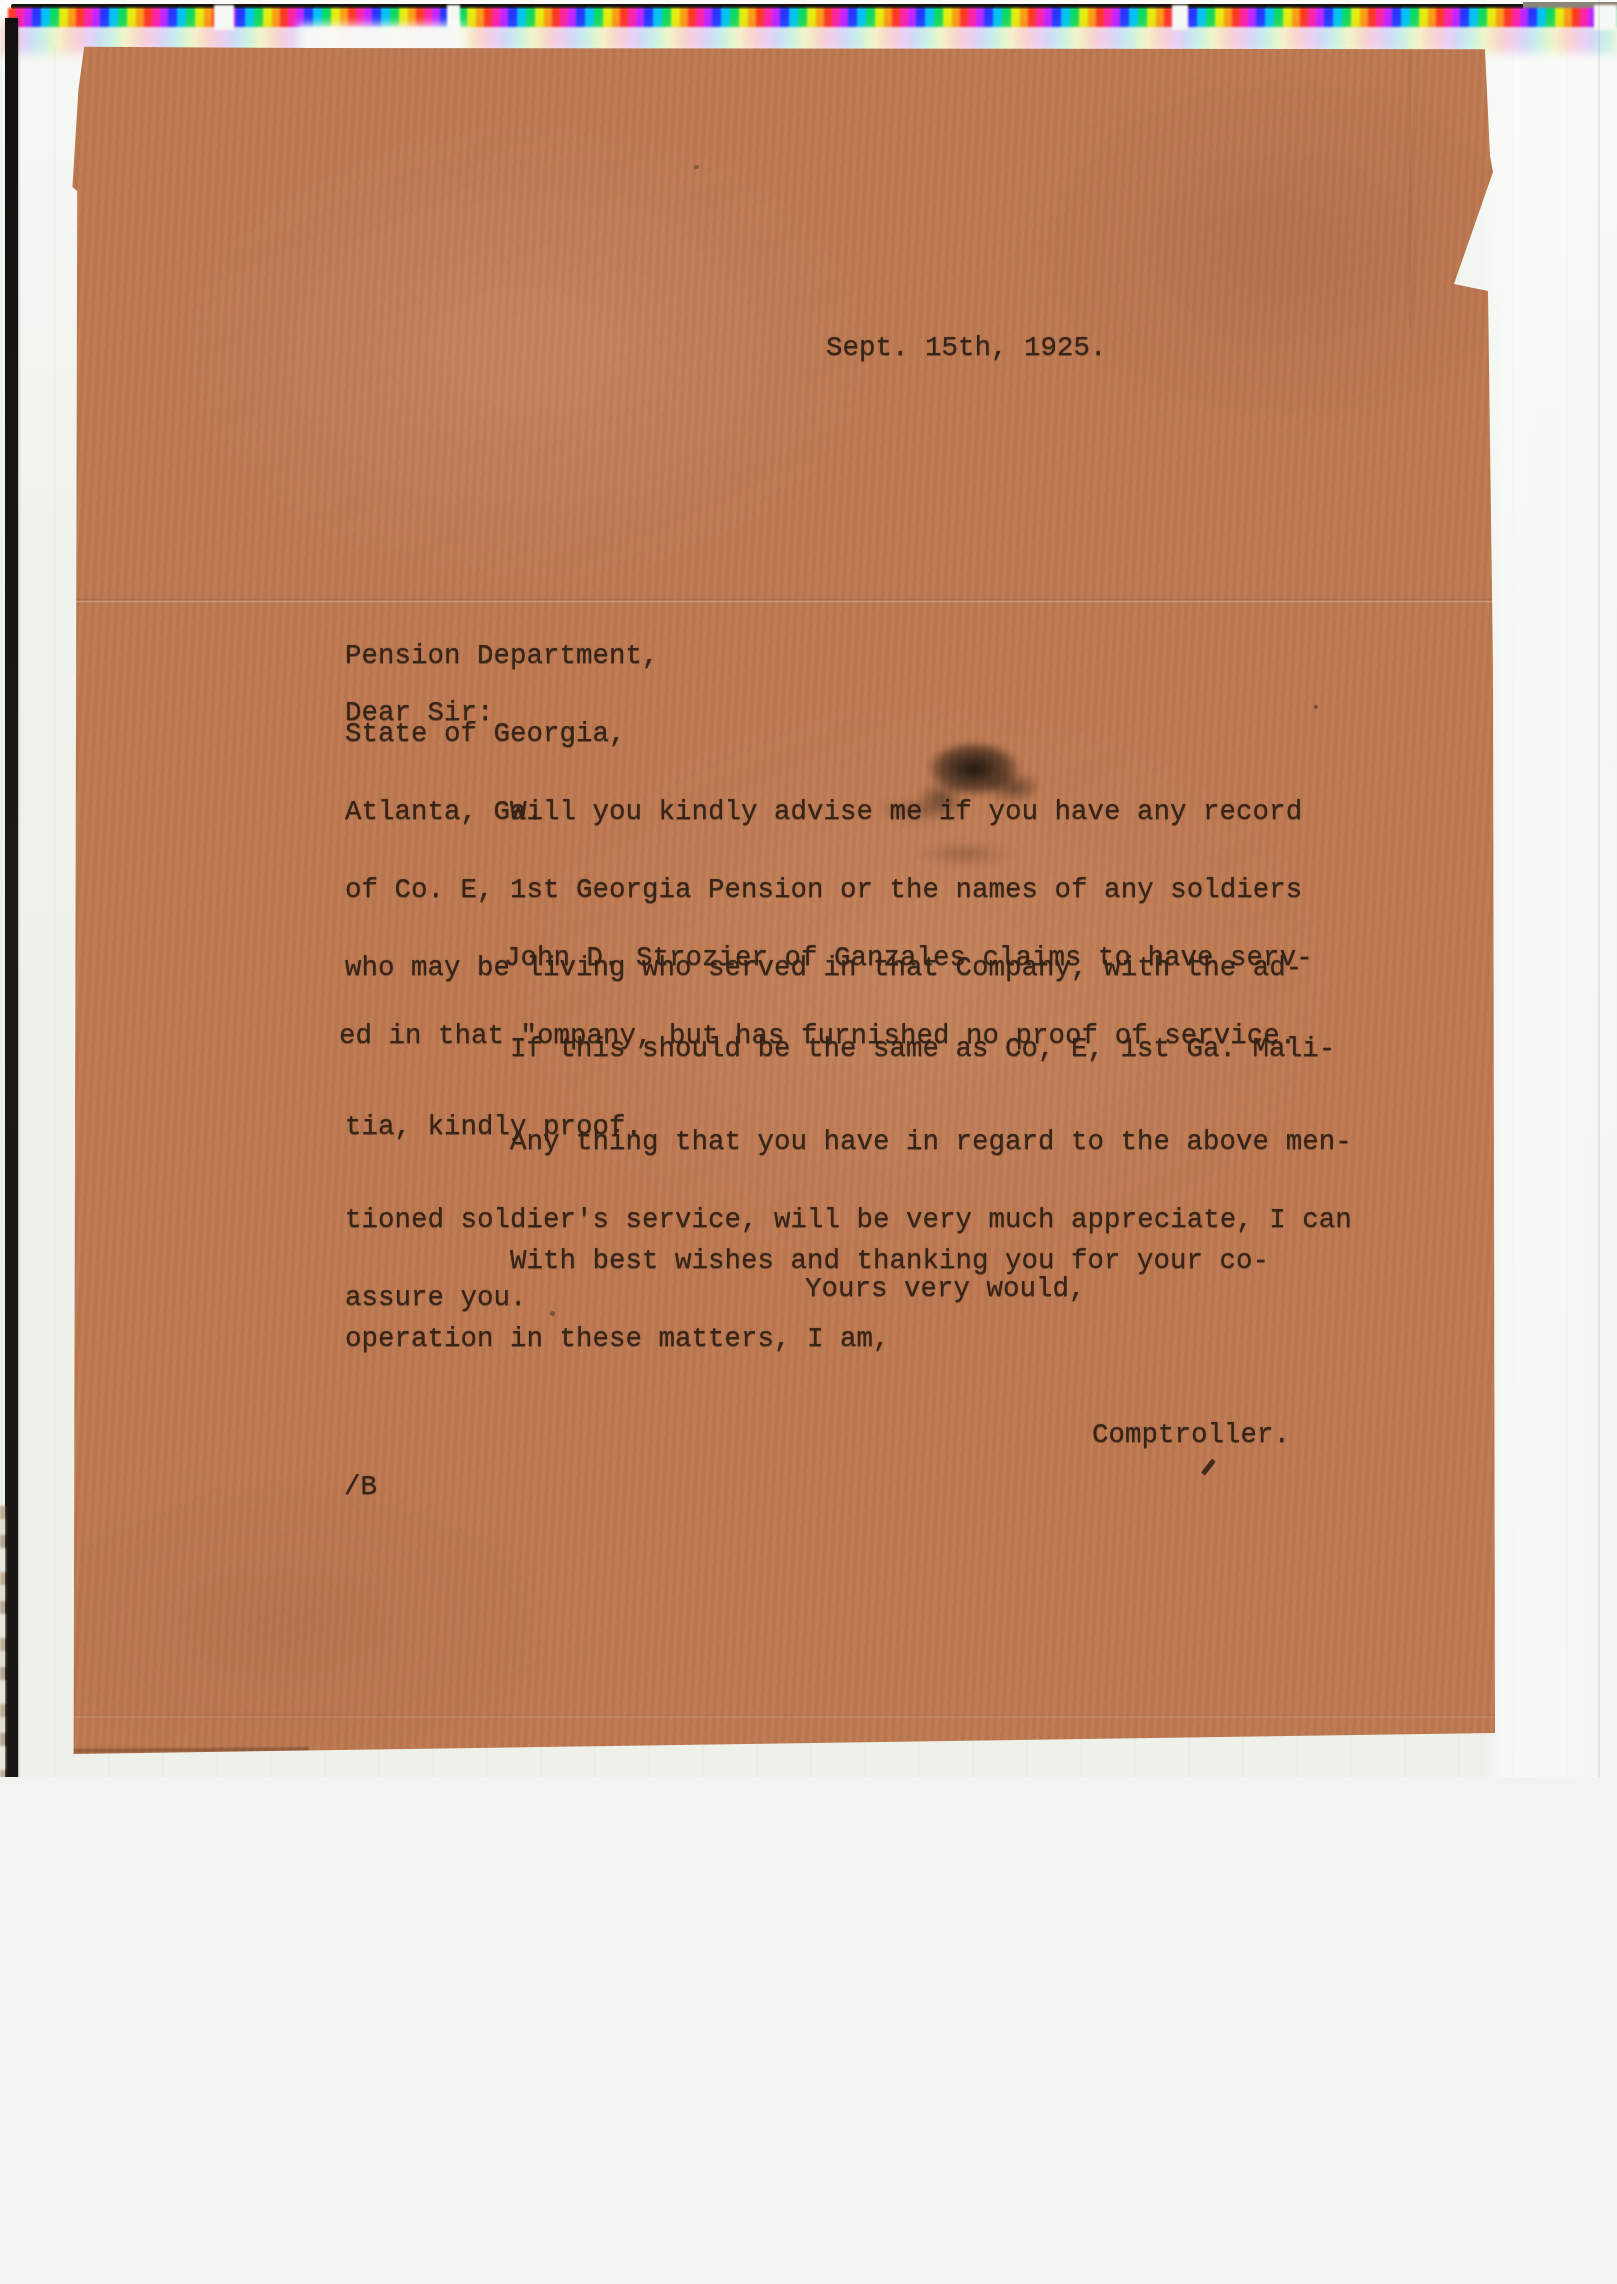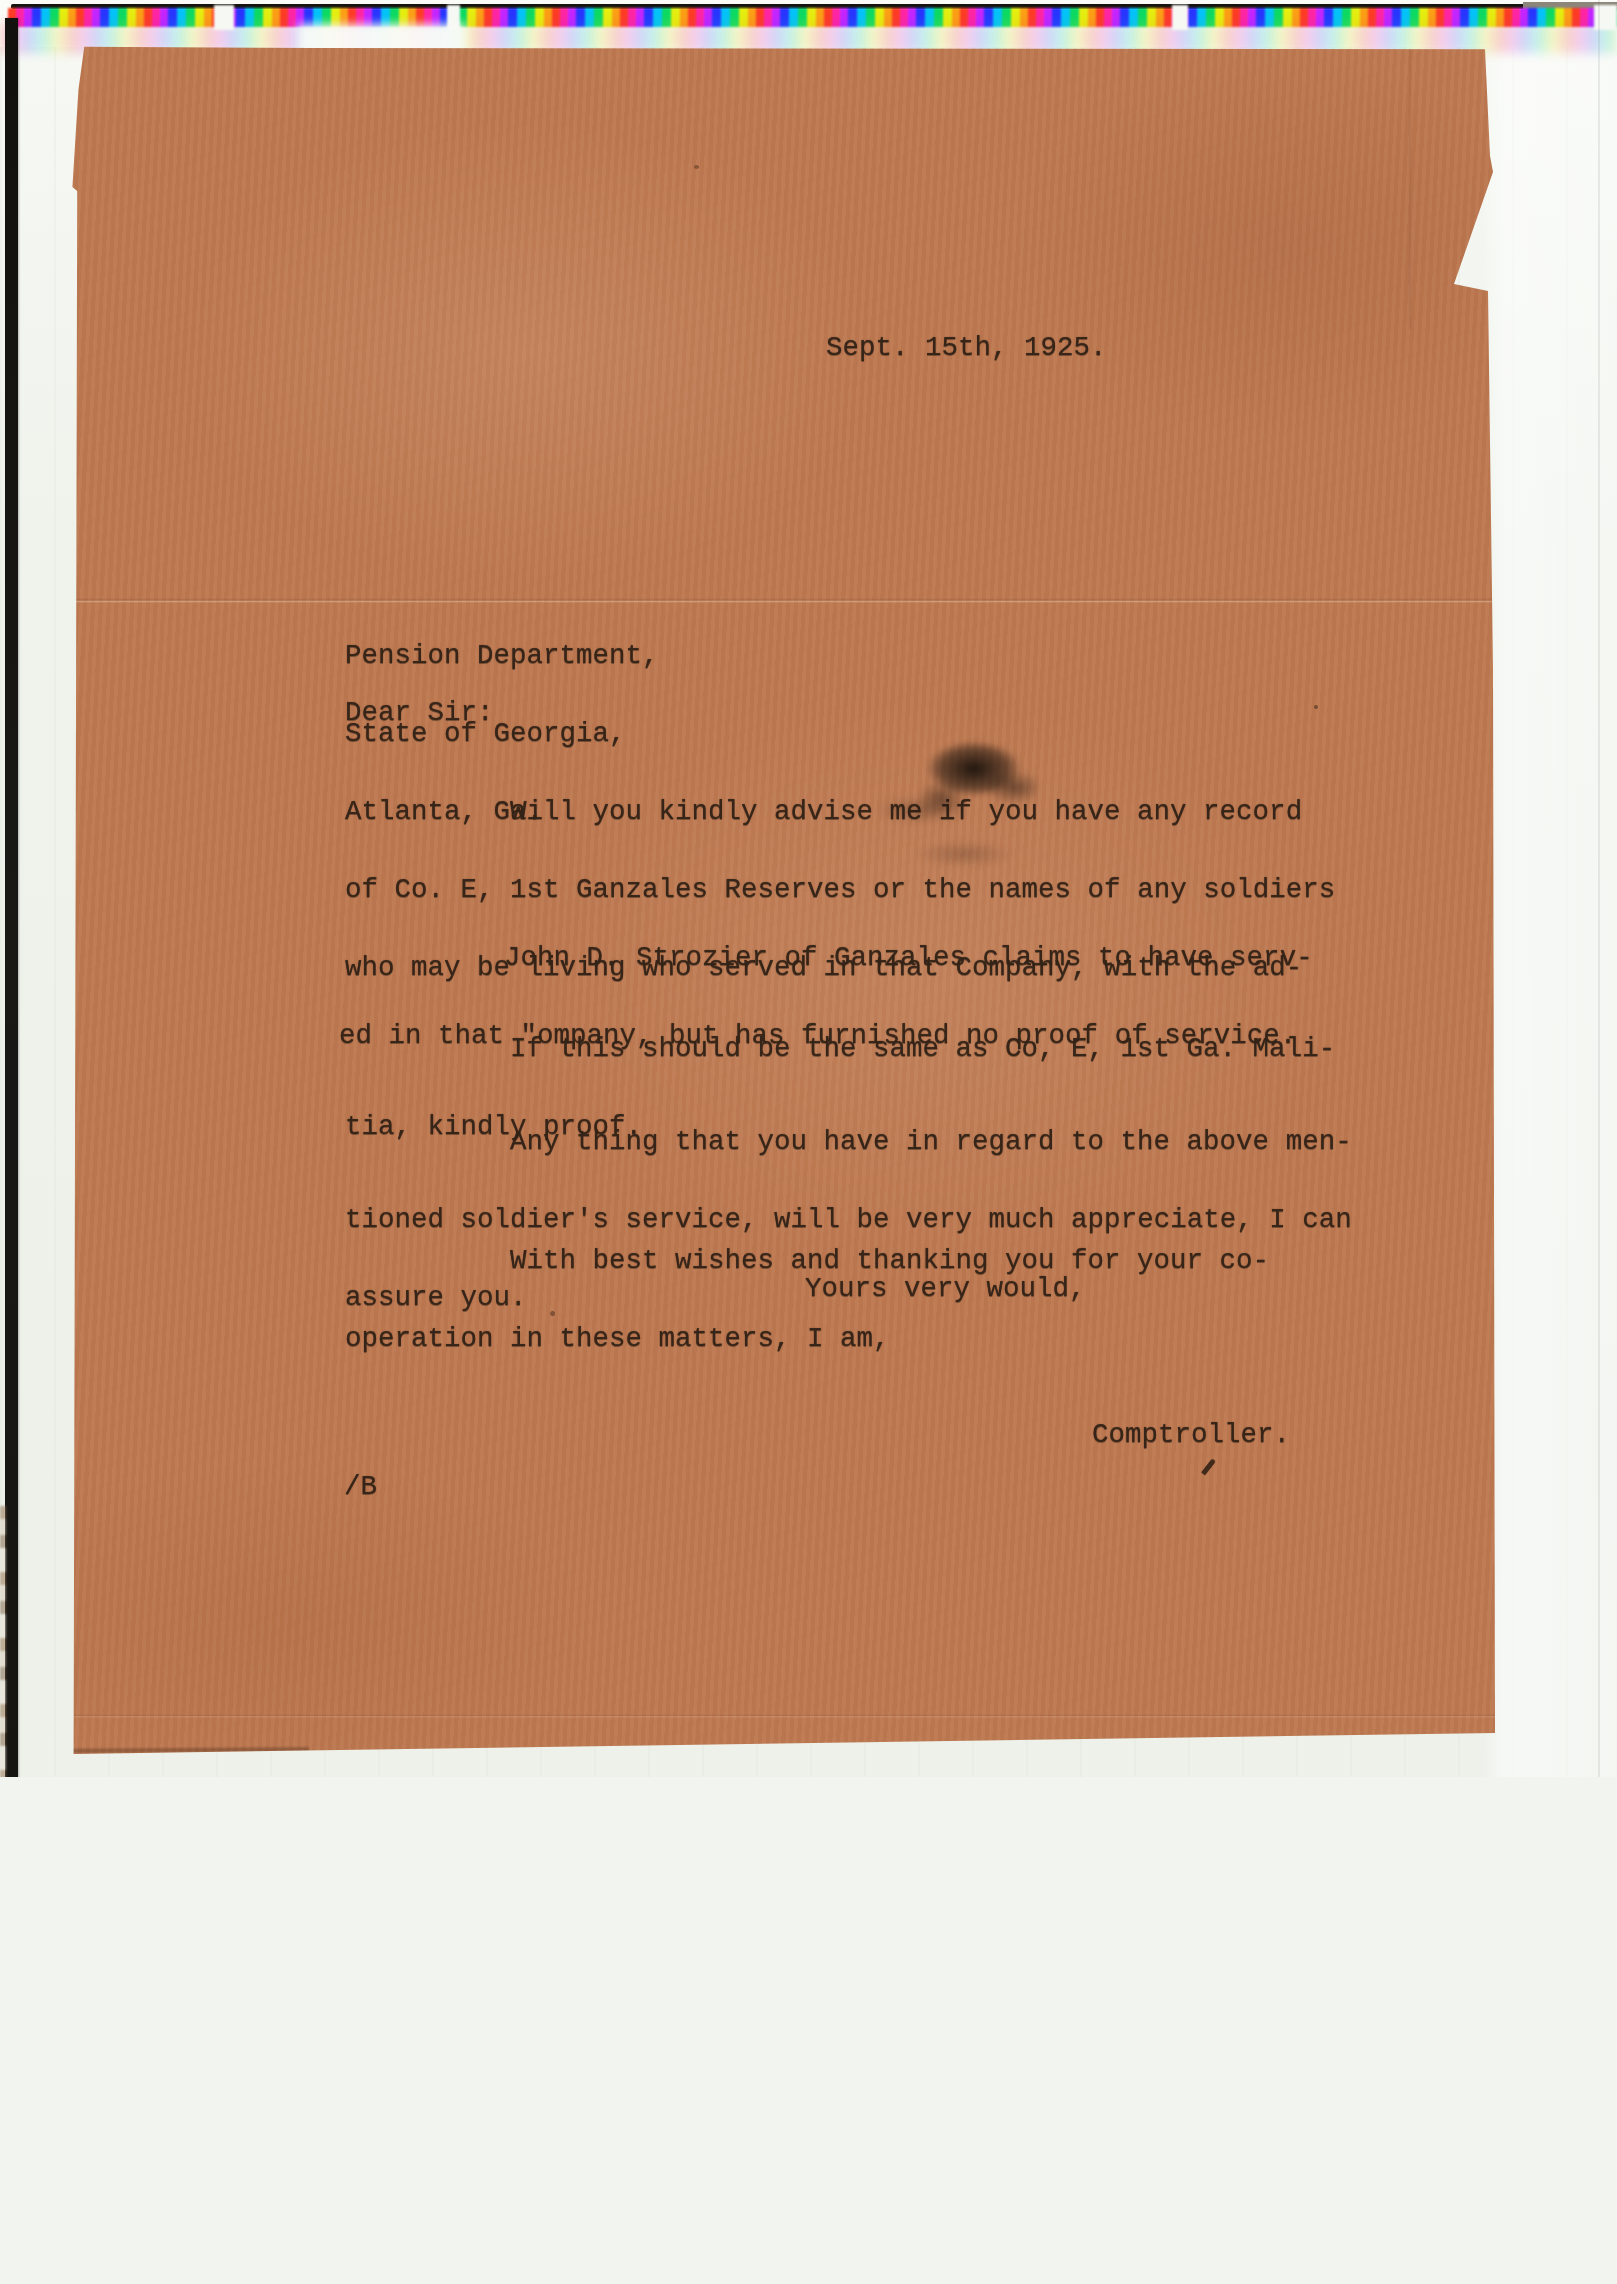--- a/index.html
+++ b/index.html
@@ -167,21 +167,21 @@
   <div class="tw pos-recipient">
     <div class="line">Pension Department,</div>
     <div class="line">State of Georgia,</div>
     <div class="line">Atlanta, Ga.</div>
   </div>
 
   <div class="tw pos-salutation">Dear Sir:</div>
 
   <div class="tw para pos-p1">
     <div class="line">Will you kindly advise me if you have any record</div>
-    <div class="line">of Co. E, 1st Ganzales Reserves or the names of any soldiers</div>
+    <div class="line">of Co. E, 1st Georgia Pension or the names of any soldiers</div>
     <div class="line">who may be living who served in that Company, with the ad-</div>
   </div>
 
   <div class="tw para pos-p2">
     <div class="line">John D. Strozier of Ganzales claims to have serv-</div>
     <div class="line">ed in that "ompany, but has furnished no proof of service.</div>
   </div>
 
   <div class="tw para pos-p3">
     <div class="line">If this should be the same as Co, E, 1st Ga. Mali-</div>

